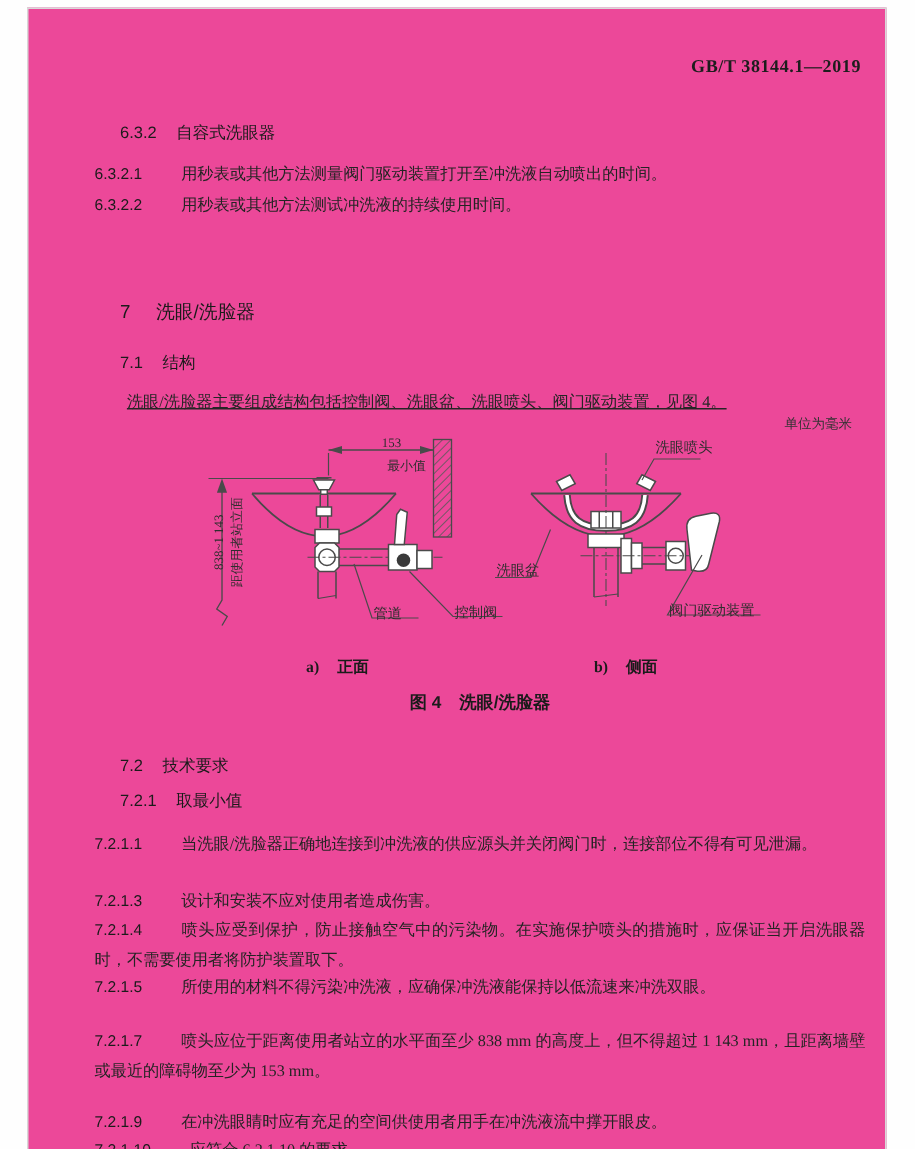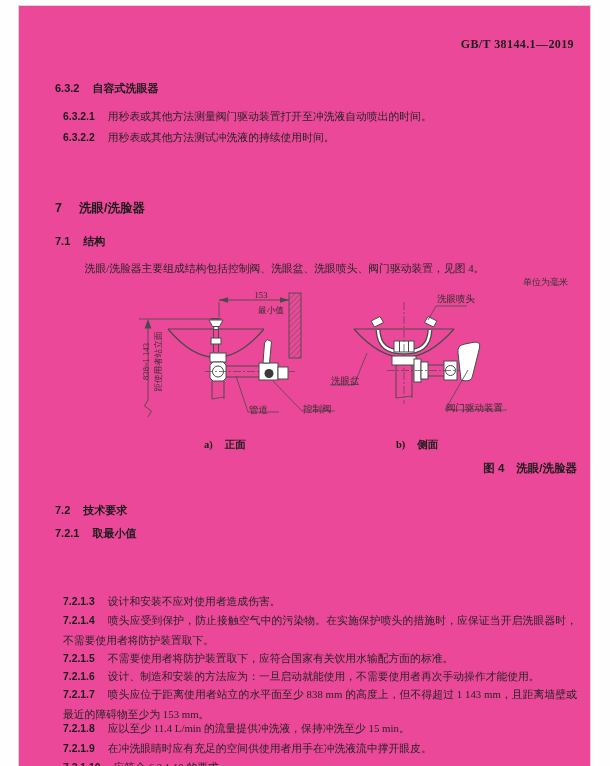--- a/index.html
+++ b/index.html
@@ -12,44 +12,44 @@
   .page{
     position:absolute;left:18px;top:5px;width:573px;height:763px;
     background:#ec4899;border:1px solid #d8d8d8;border-bottom:none;
     box-sizing:border-box;
   }
   .abs{position:absolute;}
   .std-no{
     top:31px;right:16px;font-weight:bold;font-size:12px;letter-spacing:.4px;
     font-family:"Liberation Serif",serif;color:#1d1d1d;
   }
-  .heading{left:36px;font-weight:bold;font-size:11px;color:#1b1b1b;white-space:nowrap;
+  .heading{left:61px;font-weight:normal;font-size:11px;color:#1b1b1b;white-space:nowrap;
     font-family:"Liberation Sans","DejaVu Sans",sans-serif;}
   .heading .hnum{margin-right:13px;}
   .heading.big{font-size:12.5px;}
   .heading.big .hnum{margin-right:17px;}
   .clause{
     left:44px;width:514px;margin:0;font-size:10.8px;line-height:19.5px;
     text-align:justify;color:#242424;
   }
   .cnum{
     font-family:"Liberation Sans","DejaVu Sans",sans-serif;
-    font-weight:bold;font-size:10.4px;margin-right:13px;color:#1b1b1b;white-space:nowrap;
+    font-weight:normal;font-size:10.4px;margin-right:26px;color:#1b1b1b;white-space:nowrap;
   }
   .para{left:44px;width:514px;margin:0;font-size:10.8px;line-height:19.5px;
-    text-indent:2em;text-align:justify;}
+    text-indent:2em;text-align:justify;text-decoration:underline;}
   .unit-note{top:270px;right:22px;font-size:9px;color:#333;}
   .figwrap{left:96px;top:280px;width:460px;height:170px;}
   .figlabel{font-size:9.5px;color:#2e2e2e;white-space:nowrap;line-height:11px;}
   .dimtext{font-size:8.6px;color:#2e2e2e;white-space:nowrap;line-height:9px;}
   .rot{transform:rotate(-90deg);transform-origin:center center;text-align:center;}
   .viewcap{font-weight:bold;font-size:10.5px;color:#1b1b1b;white-space:nowrap;
     font-family:"Liberation Sans","DejaVu Sans",sans-serif;}
   .viewcap .vnum{margin-right:12px;font-family:"Liberation Serif",serif;font-weight:bold;}
-  .figcap{left:44px;top:455px;width:514px;text-align:right;font-weight:bold;
+  .figcap{left:44px;top:455px;width:514px;text-align:center;font-weight:bold;
     font-size:11.5px;color:#1b1b1b;
     font-family:"Liberation Sans","DejaVu Sans",sans-serif;}
   .figcap .fnum{margin-right:12px;}
   svg{display:block;}
 </style>
 </head>
 <body>
 
 <div class="page">
 
@@ -185,38 +185,35 @@
     <span class="fnum">图 4</span><span>洗眼/洗脸器</span>
   </div>
 
   <div class="abs heading" style="top:497px">
     <span class="hnum">7.2</span><span>技术要求</span>
   </div>
   <div class="abs heading" style="top:520px">
     <span class="hnum">7.2.1</span><span>取最小值</span>
   </div>
 
+  <p class="abs clause" style="top:548px">
+    <span class="cnum">7.2.1.1</span><span>当洗眼/洗脸器正确地连接到冲洗液的供应源头并关闭阀门时，连接部位不得有可见泄漏。</span>
+  </p>
   <p class="abs clause" style="top:586px">
     <span class="cnum">7.2.1.3</span><span>设计和安装不应对使用者造成伤害。</span>
   </p>
   <p class="abs clause" style="top:605px">
     <span class="cnum">7.2.1.4</span><span>喷头应受到保护，防止接触空气中的污染物。在实施保护喷头的措施时，应保证当开启洗眼器时，不需要使用者将防护装置取下。</span>
   </p>
   <p class="abs clause" style="top:643px">
-    <span class="cnum">7.2.1.5</span><span>不需要使用者将防护装置取下，应符合国家有关饮用水输配方面的标准。</span>
-  </p>
-  <p class="abs clause" style="top:661px">
-    <span class="cnum">7.2.1.6</span><span>设计、制造和安装的方法应为：一旦启动就能使用，不需要使用者再次手动操作才能使用。</span>
+    <span class="cnum">7.2.1.5</span><span>所使用的材料不得污染冲洗液，应确保冲洗液能保持以低流速来冲洗双眼。</span>
   </p>
   <p class="abs clause" style="top:679px">
     <span class="cnum">7.2.1.7</span><span>喷头应位于距离使用者站立的水平面至少 838 mm 的高度上，但不得超过 1 143 mm，且距离墙壁或最近的障碍物至少为 153 mm。</span>
   </p>
-  <p class="abs clause" style="top:713px">
-    <span class="cnum">7.2.1.8</span><span>应以至少 11.4 L/min 的流量提供冲洗液，保持冲洗至少 15 min。</span>
-  </p>
   <p class="abs clause" style="top:733px">
     <span class="cnum">7.2.1.9</span><span>在冲洗眼睛时应有充足的空间供使用者用手在冲洗液流中撑开眼皮。</span>
   </p>
   <p class="abs clause" style="top:752px">
     <span class="cnum">7.2.1.10</span><span>应符合 6.2.1.10 的要求。</span>
   </p>
 
 </div>
 
 </body></html>

